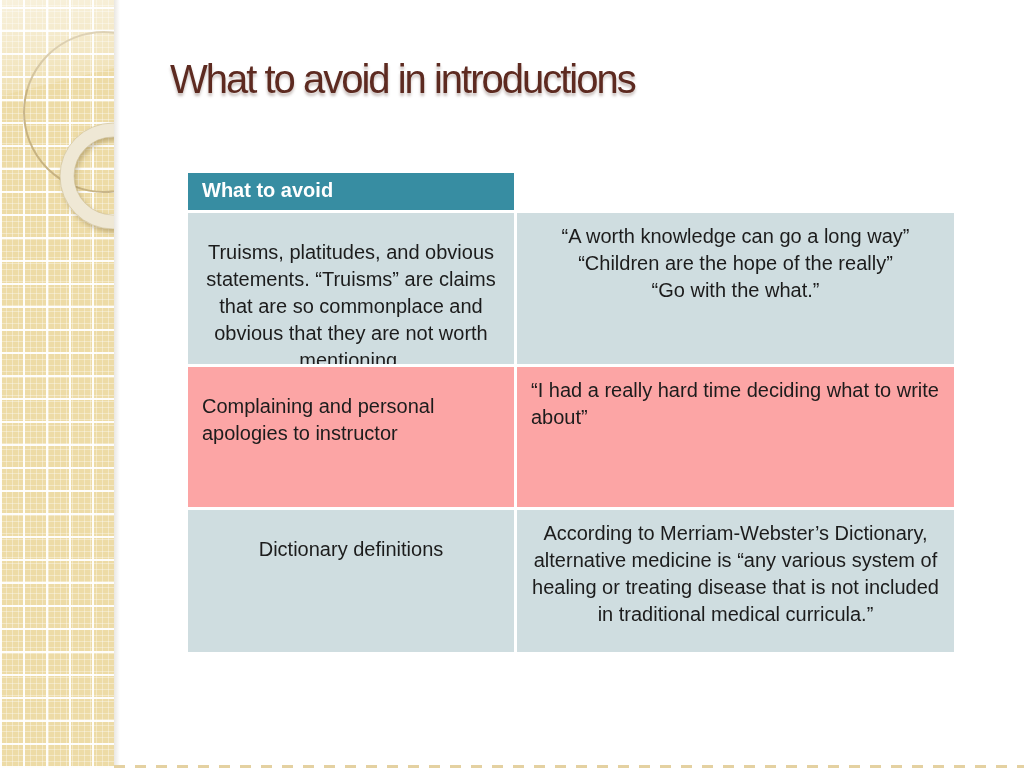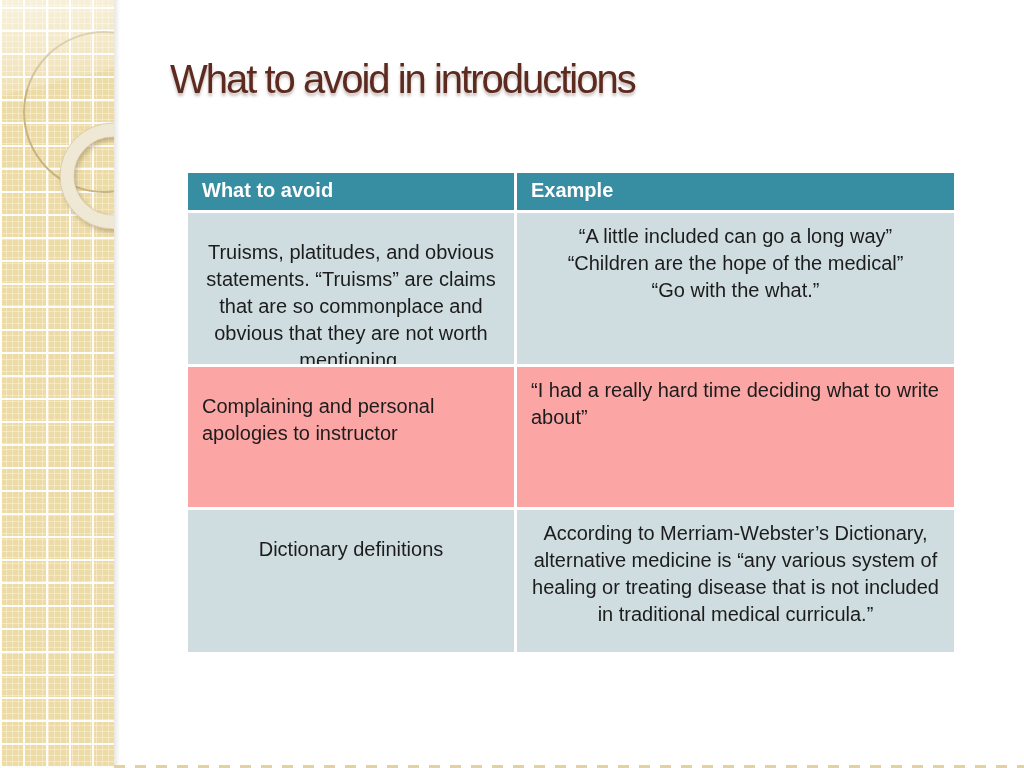--- a/index.html
+++ b/index.html
@@ -85,33 +85,32 @@
 <div class="edge-shadow"></div>
 <div class="bottom-dashes"></div>
 
 <div class="slide-title">What to avoid in introductions</div>
 
 <div class="tbl">
 
   <div class="tr head">
     <div class="c1">What to avoid</div>
     <div class="gap-v"></div>
-    <div class="c2">Example</div>
   </div>
 
   <div class="gap-h"></div>
 
   <div class="tr r1 bg-dark">
     <div class="c1">
       <div class="cell-text">Truisms, platitudes,  and obvious statements. “Truisms” are claims that are so commonplace and obvious that they are not worth mentioning.</div>
     </div>
     <div class="gap-v"></div>
     <div class="c2">
-      <div class="cell-text">“A little included can go a long way”</div>
-      <div class="cell-text">“Children are the hope of the medical”</div>
+      <div class="cell-text">“A worth knowledge can go a long way”</div>
+      <div class="cell-text">“Children are the hope of the really”</div>
       <div class="cell-text">“Go with the what.”</div>
     </div>
   </div>
 
   <div class="gap-h"></div>
 
   <div class="tr r2 bg-light">
     <div class="c1">
       <div class="cell-text">Complaining and personal apologies to instructor</div>
     </div>

